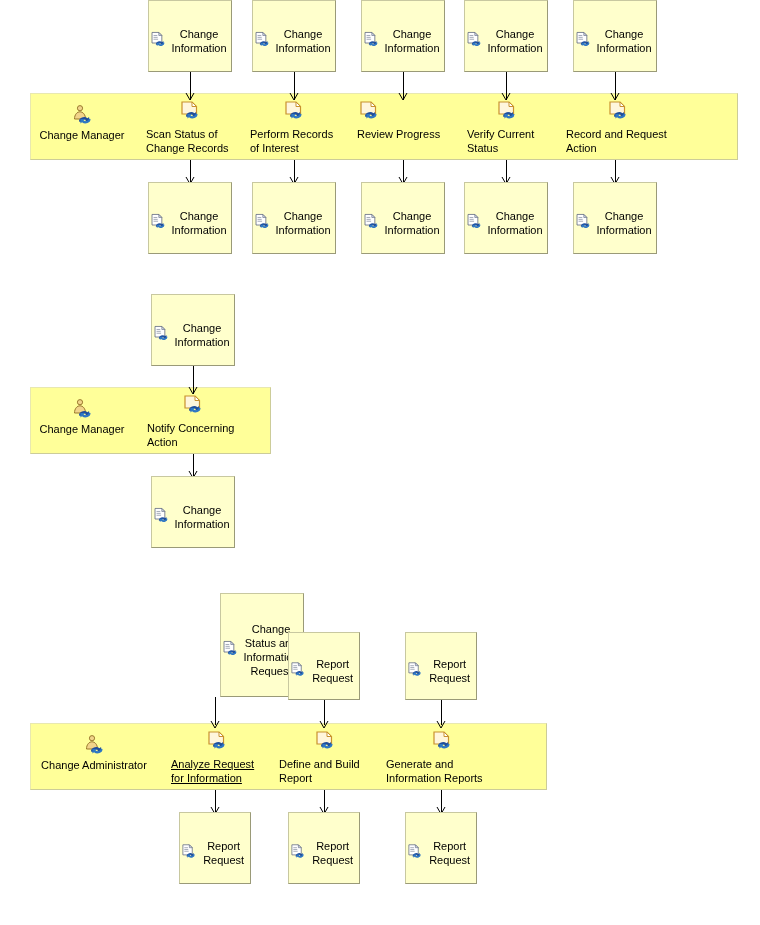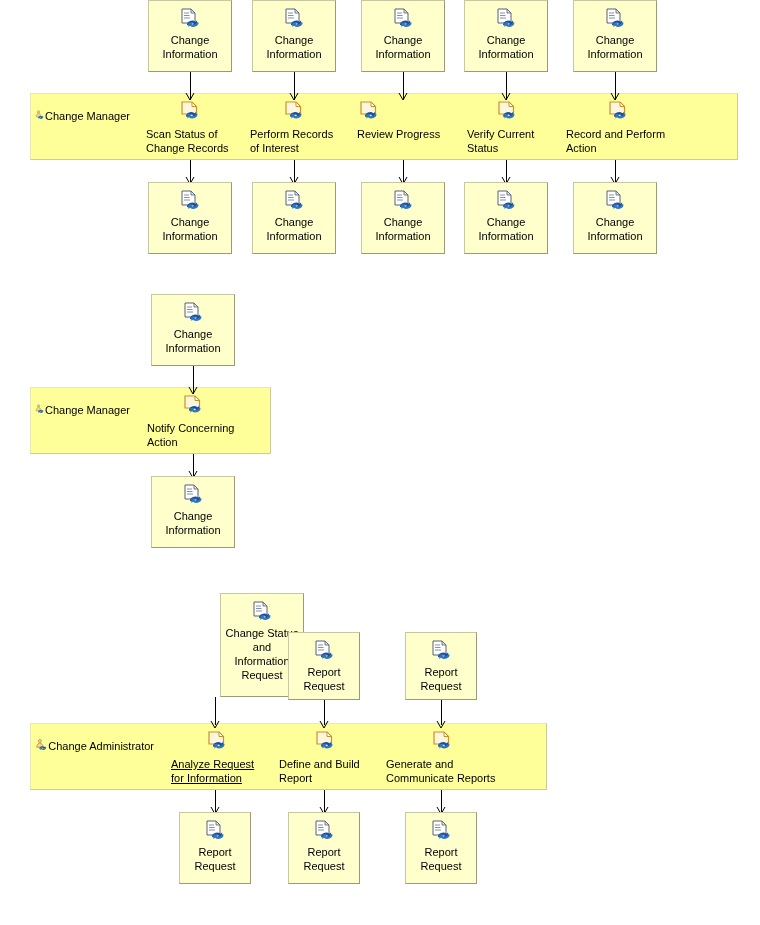--- a/index.html
+++ b/index.html
@@ -32,21 +32,21 @@
 
   
   .card {
     position: absolute;
     background: #FFFFCC;
     border: 1px solid #C8C8A0;
     border-right-color: #9a9a78;
     border-bottom-color: #9a9a78;
     box-sizing: border-box;
     display: flex;
-    flex-direction: column;
+    flex-direction: row;
     align-items: center;
     padding-top: 7px;
   }
   .card .label {
     margin-top: 3px;
     text-align: center;
     line-height: 14px;
     width: 100%;
     padding: 0 4px;
     box-sizing: border-box;
@@ -65,20 +65,21 @@
     text-align: left;
     white-space: pre-line;
   }
   .lane-node.centered { align-items: flex-start; }
   .lane-node.centered .label { text-align: center; }
 
   
   .role-node {
     position: absolute;
     display: flex;
+    flex-direction: column;
     align-items: center;
   }
   .role-node .label {
     margin-top: 2px;
     line-height: 14px;
     text-align: center;
     white-space: nowrap;
   }
 
   
@@ -265,21 +266,21 @@
 Information</span>
 </div>
 <div class="conn" style="left:615px; top:72px; height:28px;"></div>
 <svg class="abs" width="10" height="10" style="left:610px; top:92px;">
     <use href="#sym-arrowtip"></use>
   </svg>
 <div class="lane-node" style="left:566px; top:99px; width:110px;">
   <svg class="icon" width="24" height="22" style="margin-left:40px;">
       <use href="#sym-task"></use>
     </svg>
-  <span class="label">Record and Perform
+  <span class="label">Record and Request
 Action</span>
 </div>
 <div class="conn" style="left:615px; top:160px; height:24px;"></div>
 <svg class="abs" width="10" height="10" style="left:610px; top:176px;">
     <use href="#sym-arrowtip"></use>
   </svg>
 <div class="card" style="left:573px; top:182px; width:84px; height:72px;">
   <svg class="icon" width="24" height="22">
       <use href="#sym-work-product"></use>
     </svg>
@@ -409,21 +410,21 @@
 </div>
 <div class="conn" style="left:441px; top:700px; height:25px;"></div>
 <svg class="abs" width="10" height="10" style="left:436px; top:720px;">
     <use href="#sym-arrowtip"></use>
   </svg>
 <div class="lane-node" style="left:386px; top:729px; width:130px;">
   <svg class="icon" width="24" height="22" style="margin-left:44px;">
       <use href="#sym-task"></use>
     </svg>
   <span class="label">Generate and
-Communicate Reports</span>
+Information Reports</span>
 </div>
 <div class="conn" style="left:441px; top:790px; height:24px;"></div>
 <svg class="abs" width="10" height="10" style="left:436px; top:806px;">
     <use href="#sym-arrowtip"></use>
   </svg>
 <div class="card" style="left:405px; top:812px; width:72px; height:72px;">
   <svg class="icon" width="24" height="22">
       <use href="#sym-work-product"></use>
     </svg>
   <span class="label">Report

